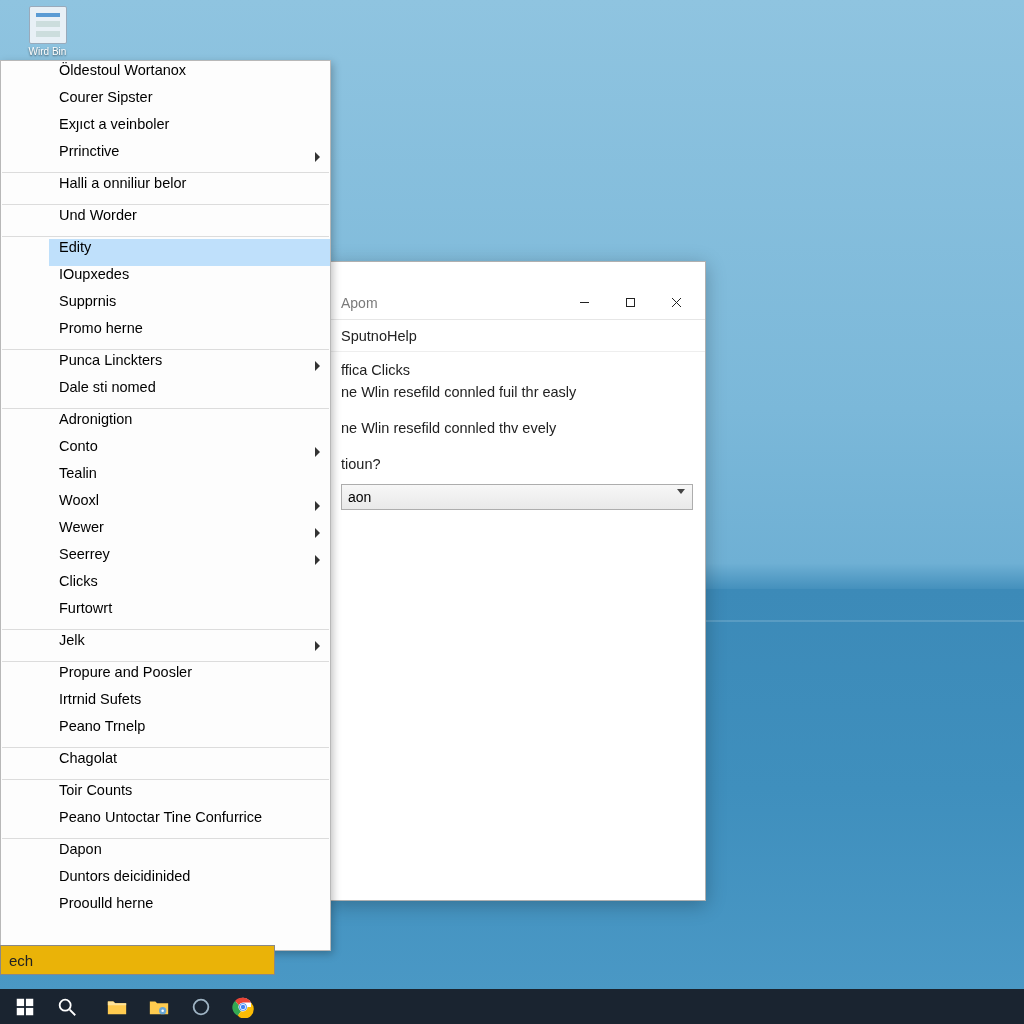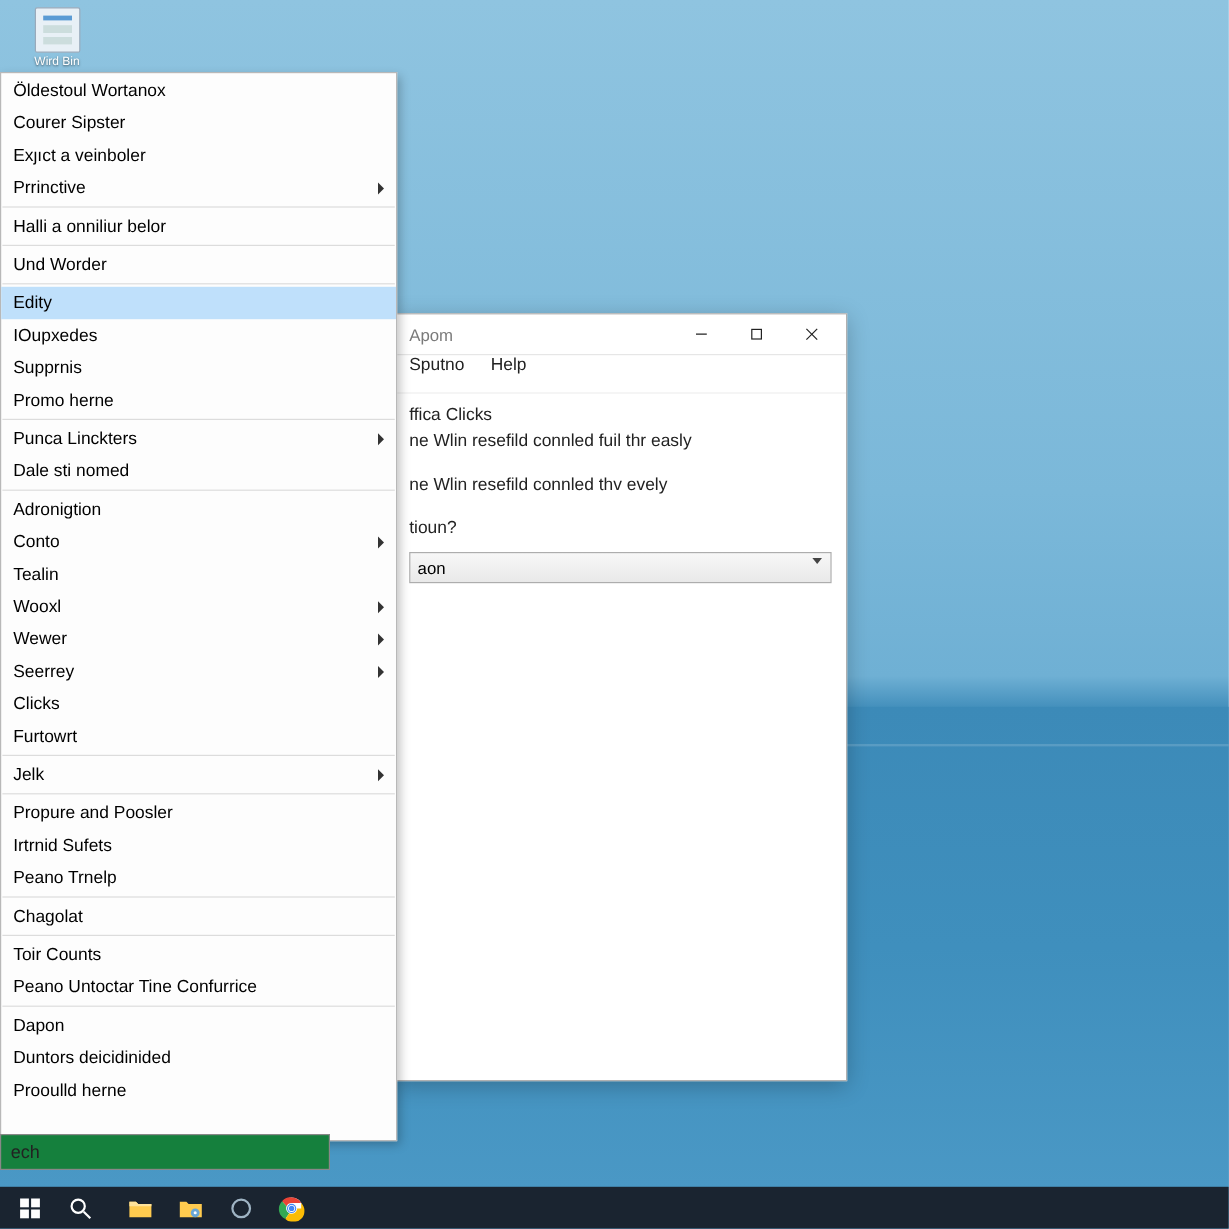--- a/index.html
+++ b/index.html
@@ -11,45 +11,45 @@
 .ocean { position:absolute; left:0; right:0; bottom:35px; height:400px; background: linear-gradient(to bottom,#3c8ab8 0%,#3f8fbd 50%,#4a98c5 100%); }
 .horizon { position:absolute; left:0; right:0; top:620px; height:2px; background: rgba(255,255,255,0.15); }
 
 .desktop-icon { position:absolute; top:6px; left:20px; width:55px; text-align:center; color:#fff; font-size:10px; text-shadow:0 1px 2px rgba(0,0,0,.6); }
 .desktop-icon .ico { width:38px; height:38px; margin:0 auto 2px; background:#e8f0f6; border:1px solid #9ab; border-radius:2px; position:relative; }
 .desktop-icon .ico::before { content:""; position:absolute; top:6px; left:6px; right:6px; height:4px; background:#5a9bd4; }
 .desktop-icon .ico::after { content:""; position:absolute; top:14px; left:6px; right:6px; bottom:6px; background:linear-gradient(#cdd,#cdd 40%,transparent 40%,transparent 60%,#cdd 60%); }
 
 
 .app-window { position:absolute; top:261px; left:328px; width:378px; height:640px; background:#fff; border:1px solid #b0b0b0; box-shadow:0 4px 18px rgba(0,0,0,.25); }
-.titlebar { height:34px; display:flex; align-items:center; justify-content:space-between; padding:0 6px 0 12px; color:#7a7a7a; font-size:14px; border-bottom:1px solid #e6e6e6; }
+.titlebar { height:34px; display:flex; align-items:center; justify-content:space-between; padding:0 6px 0 12px; color:#7a7a7a; font-size:14px; border-bottom:1px solid #e6e6e6;margin-top:24px; }
 .title-text { flex:1; }
 .win-controls { display:flex; }
 .win-btn { width:46px; height:30px; display:flex; align-items:center; justify-content:center; font-family:inherit; font-size:13px; color:#222; cursor:default; }
 .win-btn svg { width:11px; height:11px; stroke:#222; stroke-width:1; fill:none; }
 
-.menubar { height:32px; display:flex; gap:22px; padding:0 12px; font-size:14.5px; color:#222; border-bottom:1px solid #eee; }
+.menubar { height:32px; display:flex; align-items:center; padding:0 12px; font-size:14.5px; color:#222; border-bottom:1px solid #eee; }
 .content { padding:10px 12px; font-size:14.5px; color:#222; }
 .content .line { margin-bottom:6px; }
 .content .spacer { height:14px; }
 .dropdown { margin-top:6px; width:100%; height:26px; border:1px solid #adadad; background:linear-gradient(#f7f7f7,#e9e9e9); padding:0 6px; font-size:14px; appearance:none; position:relative; }
 .dropdown-wrap { position:relative; }
 .dropdown-wrap::after { content:""; position:absolute; right:8px; top:11px; border-left:4px solid transparent; border-right:4px solid transparent; border-top:5px solid #444; pointer-events:none; }
 
 
 .context-menu { position:absolute; top:60px; left:0; width:331px; background:#fdfdfd; border:1px solid #b8b8b8; box-shadow:2px 3px 8px rgba(0,0,0,.25); font-size:14.5px; color:#000; padding:1px 0; }
-.menu-item { height:27px; display:flex; align-items:center; padding:0 28px 0 10px; position:relative; white-space:nowrap; }
+.menu-item { height:27px; display:flex; align-items:flex-start; padding:0 28px 0 10px; position:relative; white-space:nowrap;margin-left:48px; }
 .menu-item.highlighted { background:#bfe0fb; }
 .menu-item .label { flex:1; }
 .menu-item .arrow { position:absolute; right:10px; top:50%; transform:translateY(-50%); border-top:5px solid transparent; border-bottom:5px solid transparent; border-left:5px solid #333; }
 .menu-sep { height:1px; background:#dcdcdc; margin:2px 1px; }
 .menu-blank { height:27px; }
 
 
-.search-box { position:absolute; top:945px; left:0; width:275px; height:30px; background:#15803d; border:1px solid #888; padding:4px 8px; font-size:15px; color:#222; }
+.search-box { position:absolute; top:945px; left:0; width:275px; height:30px; background:#eab308; border:1px solid #888; padding:4px 8px; font-size:15px; color:#222; }
 
 
 .taskbar { position:absolute; bottom:0; left:0; right:0; height:35px; background:#1a2430; display:flex; align-items:center; padding:0 4px; }
 .tb-item { width:42px; height:35px; display:flex; align-items:center; justify-content:center; position:relative; }
 .tb-sep { width:8px; }
 
 .icon-start svg, .icon-search svg, .icon-folder svg, .icon-folder2 svg, .icon-circle svg, .icon-chrome svg { width:22px; height:22px; }
 </style>
 </head>
 <body>

